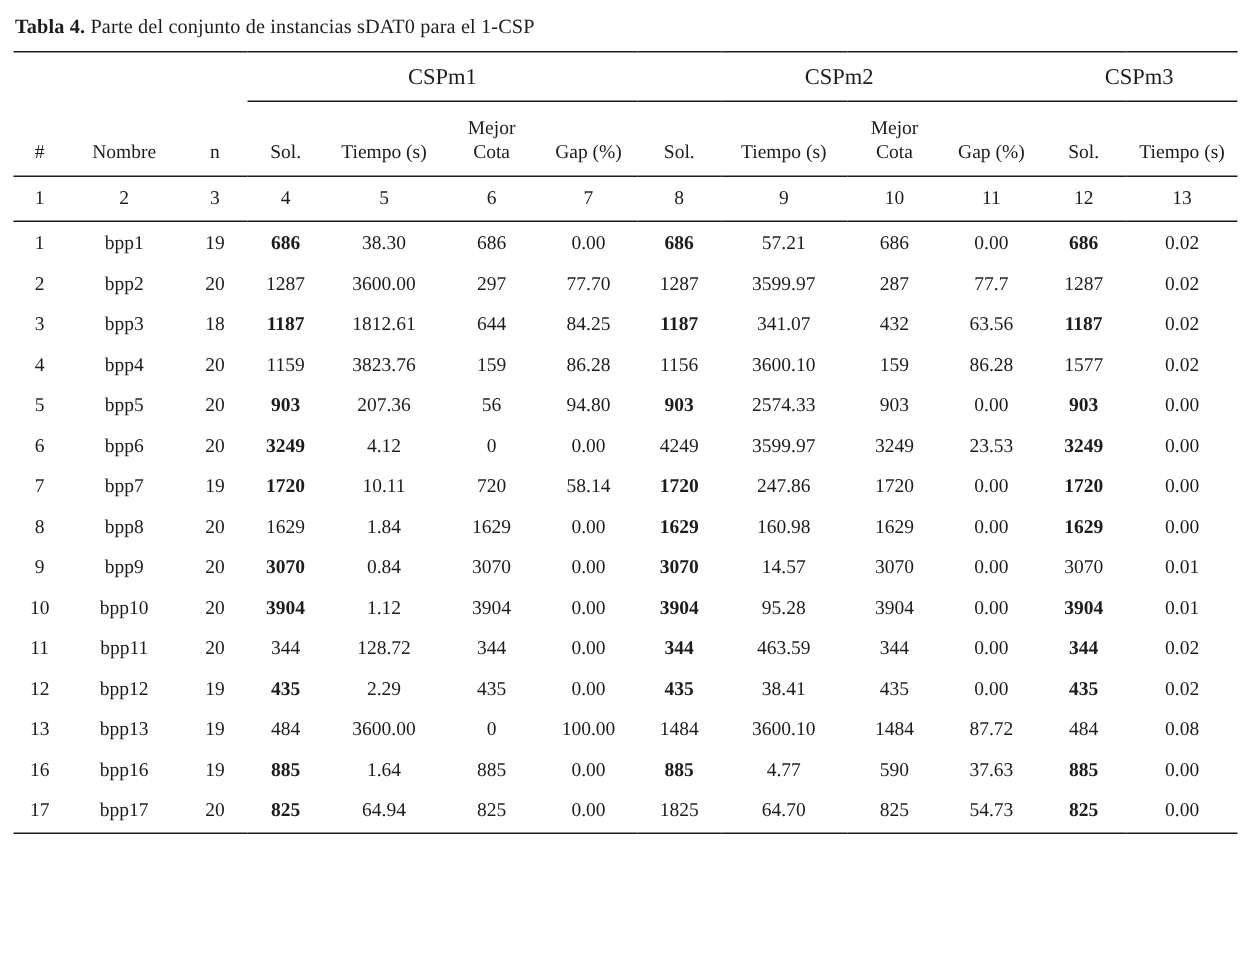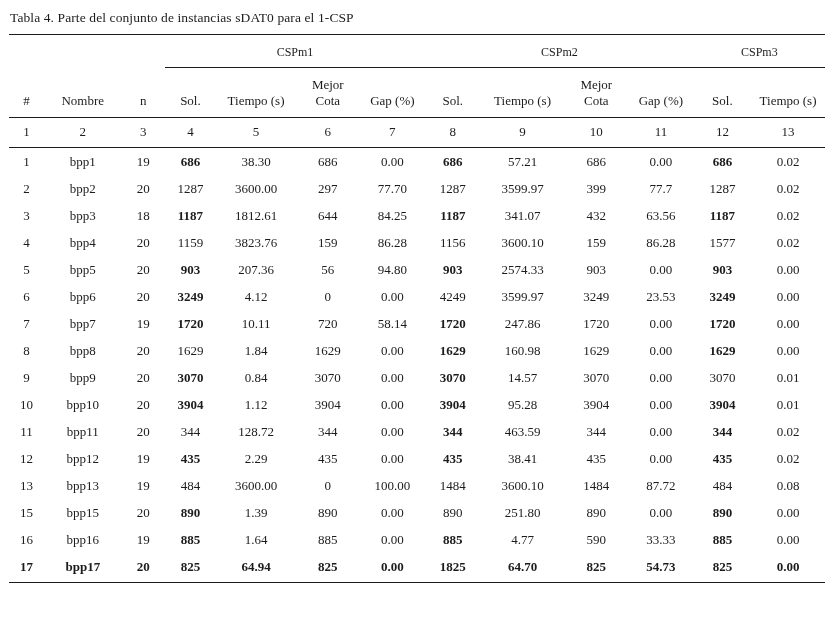--- a/index.html
+++ b/index.html
@@ -16,42 +16,42 @@
   }
   .page {
     padding: 8px 9px 0 9px;
   }
   .caption {
     font-size: 13.5px;
     padding: 2px 0 8px 1px;
     letter-spacing: 0.1px;
   }
   .cap-bold {
-    font-weight: normal;
+    font-weight: bold;
   }
   table.data-table {
     width: 816px;
     border-collapse: collapse;
     table-layout: fixed;
     font-size: 13px;
   }
   th, td {
     font-weight: normal;
     text-align: center;
     vertical-align: middle;
     padding: 5px 2px;
     line-height: 16px;
     overflow: hidden;
   }
   
   tr.group-row th, tr.group-row td {
     border-top: 1.4px solid #1c1c1c;
     padding-top: 9px;
     padding-bottom: 7px;
-    font-size: 12px;
+    font-size: 15px;
   }
   
   tr.group-row th.grp {
     border-bottom: 1px solid #1c1c1c;
   }
   tr.colhead-row th {
     vertical-align: bottom;
     white-space: pre-line;
     border-bottom: 1.2px solid #1c1c1c;
     padding-top: 9px;
@@ -62,21 +62,20 @@
     padding-top: 6px;
     padding-bottom: 7px;
   }
   tbody td {
     padding-top: 5.5px;
     padding-bottom: 5.5px;
   }
   tbody tr:last-child td {
     border-bottom: 1.4px solid #1c1c1c;
     padding-bottom: 7px;
-    font-weight: bold;
   }
   td.b {
     font-weight: bold;
   }
 </style>
 </head>
 <body>
 
 <div class="page">
 
@@ -159,21 +158,21 @@
         <tr>
           <td>2</td>
           <td>bpp2</td>
           <td>20</td>
           <td>1287</td>
           <td>3600.00</td>
           <td>297</td>
           <td>77.70</td>
           <td>1287</td>
           <td>3599.97</td>
-          <td>399</td>
+          <td>287</td>
           <td>77.7</td>
           <td>1287</td>
           <td>0.02</td>
         </tr>
         <tr>
           <td>3</td>
           <td>bpp3</td>
           <td>18</td>
           <td class="b">1187</td>
           <td>1812.61</td>
@@ -330,46 +329,31 @@
           <td>0</td>
           <td>100.00</td>
           <td>1484</td>
           <td>3600.10</td>
           <td>1484</td>
           <td>87.72</td>
           <td>484</td>
           <td>0.08</td>
         </tr>
         <tr>
-          <td>15</td>
-          <td>bpp15</td>
-          <td>20</td>
-          <td class="b">890</td>
-          <td>1.39</td>
-          <td>890</td>
-          <td>0.00</td>
-          <td>890</td>
-          <td>251.80</td>
-          <td>890</td>
-          <td>0.00</td>
-          <td class="b">890</td>
-          <td>0.00</td>
-        </tr>
-        <tr>
           <td>16</td>
           <td>bpp16</td>
           <td>19</td>
           <td class="b">885</td>
           <td>1.64</td>
           <td>885</td>
           <td>0.00</td>
           <td class="b">885</td>
           <td>4.77</td>
           <td>590</td>
-          <td>33.33</td>
+          <td>37.63</td>
           <td class="b">885</td>
           <td>0.00</td>
         </tr>
         <tr>
           <td>17</td>
           <td>bpp17</td>
           <td>20</td>
           <td class="b">825</td>
           <td>64.94</td>
           <td>825</td>

